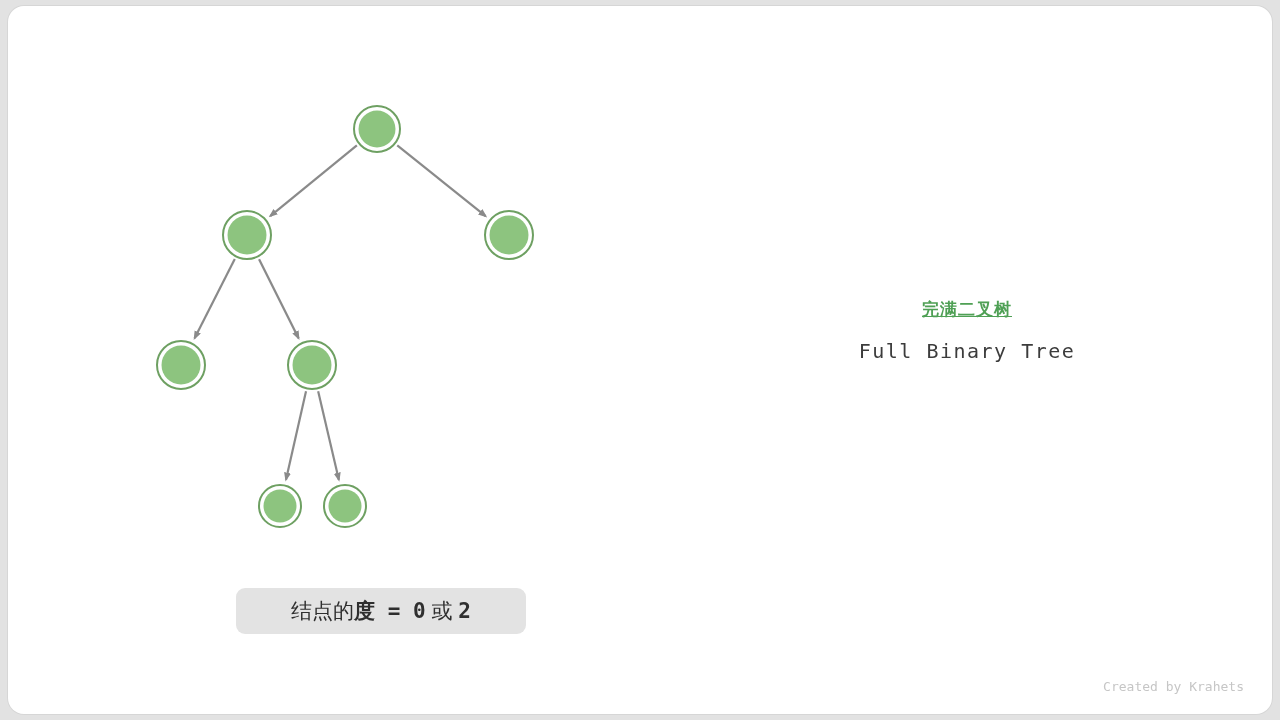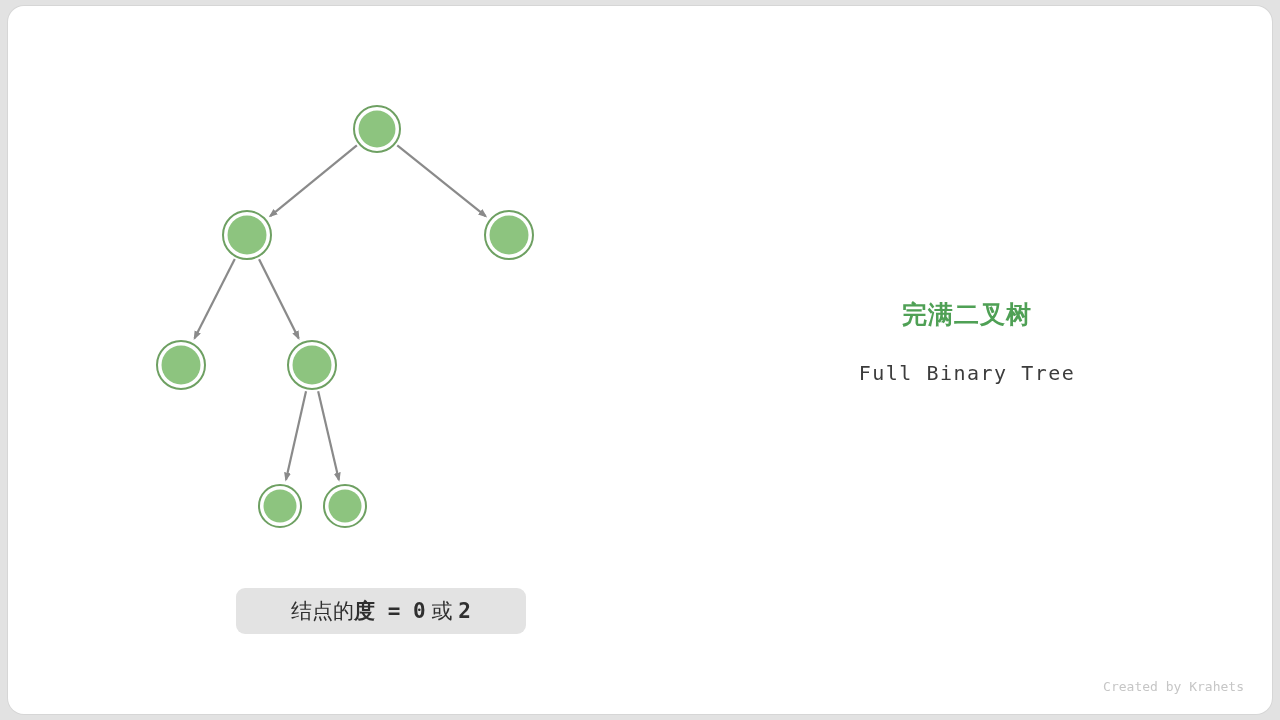--- a/index.html
+++ b/index.html
@@ -50,27 +50,28 @@
     fill: var(--node-fill, #8dc47f);
   }
   .titles {
     position: absolute;
     left: 792px;
     top: 298px;
     width: 350px;
     text-align: center;
   }
   .title-cn {
-    font-size: 25px;
+    font-size: 17px;
     font-weight: bold;
     color: var(--title-green, #4fa055);
     letter-spacing: 1px;
+    text-decoration: underline;
   }
   .title-en {
-    margin-top: 30px;
+    margin-top: 18px;
     font-family: "DejaVu Sans Mono", monospace;
     font-size: 20px;
     letter-spacing: 1.5px;
     color: var(--text-dark, #3c3c3c);
   }
   .label-box {
     position: absolute;
     left: 236px;
     top: 588px;
     width: 290px;

